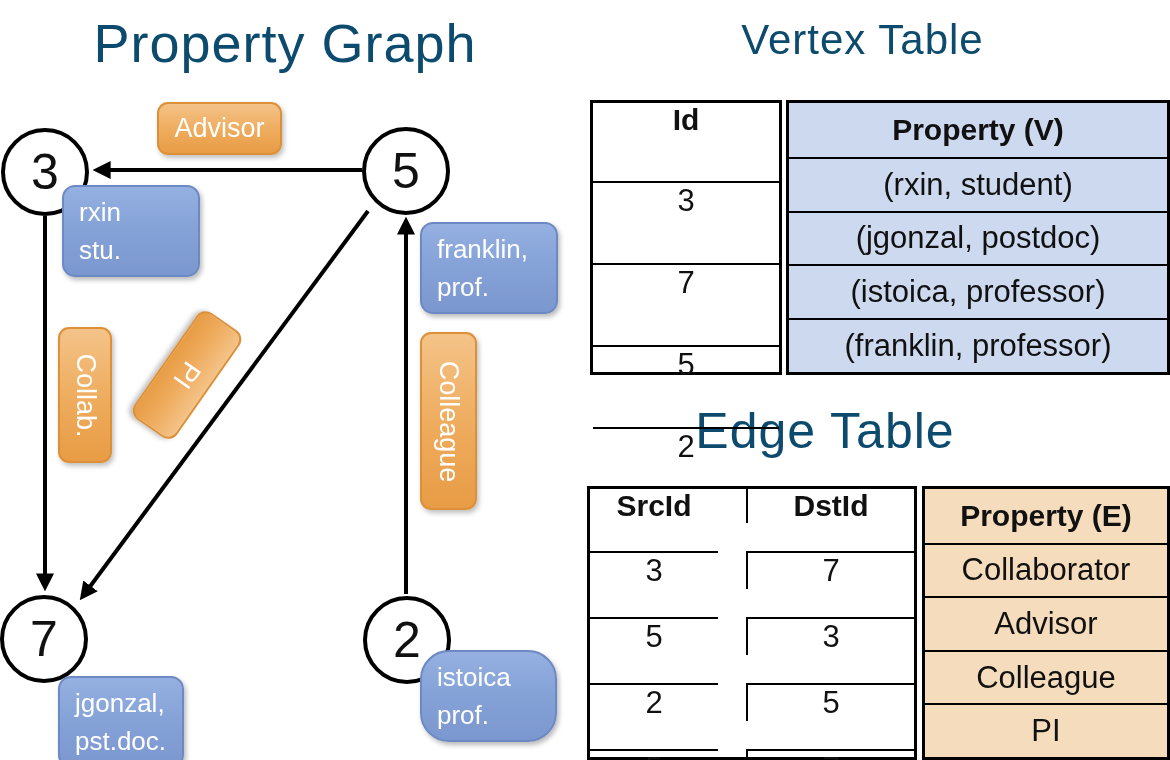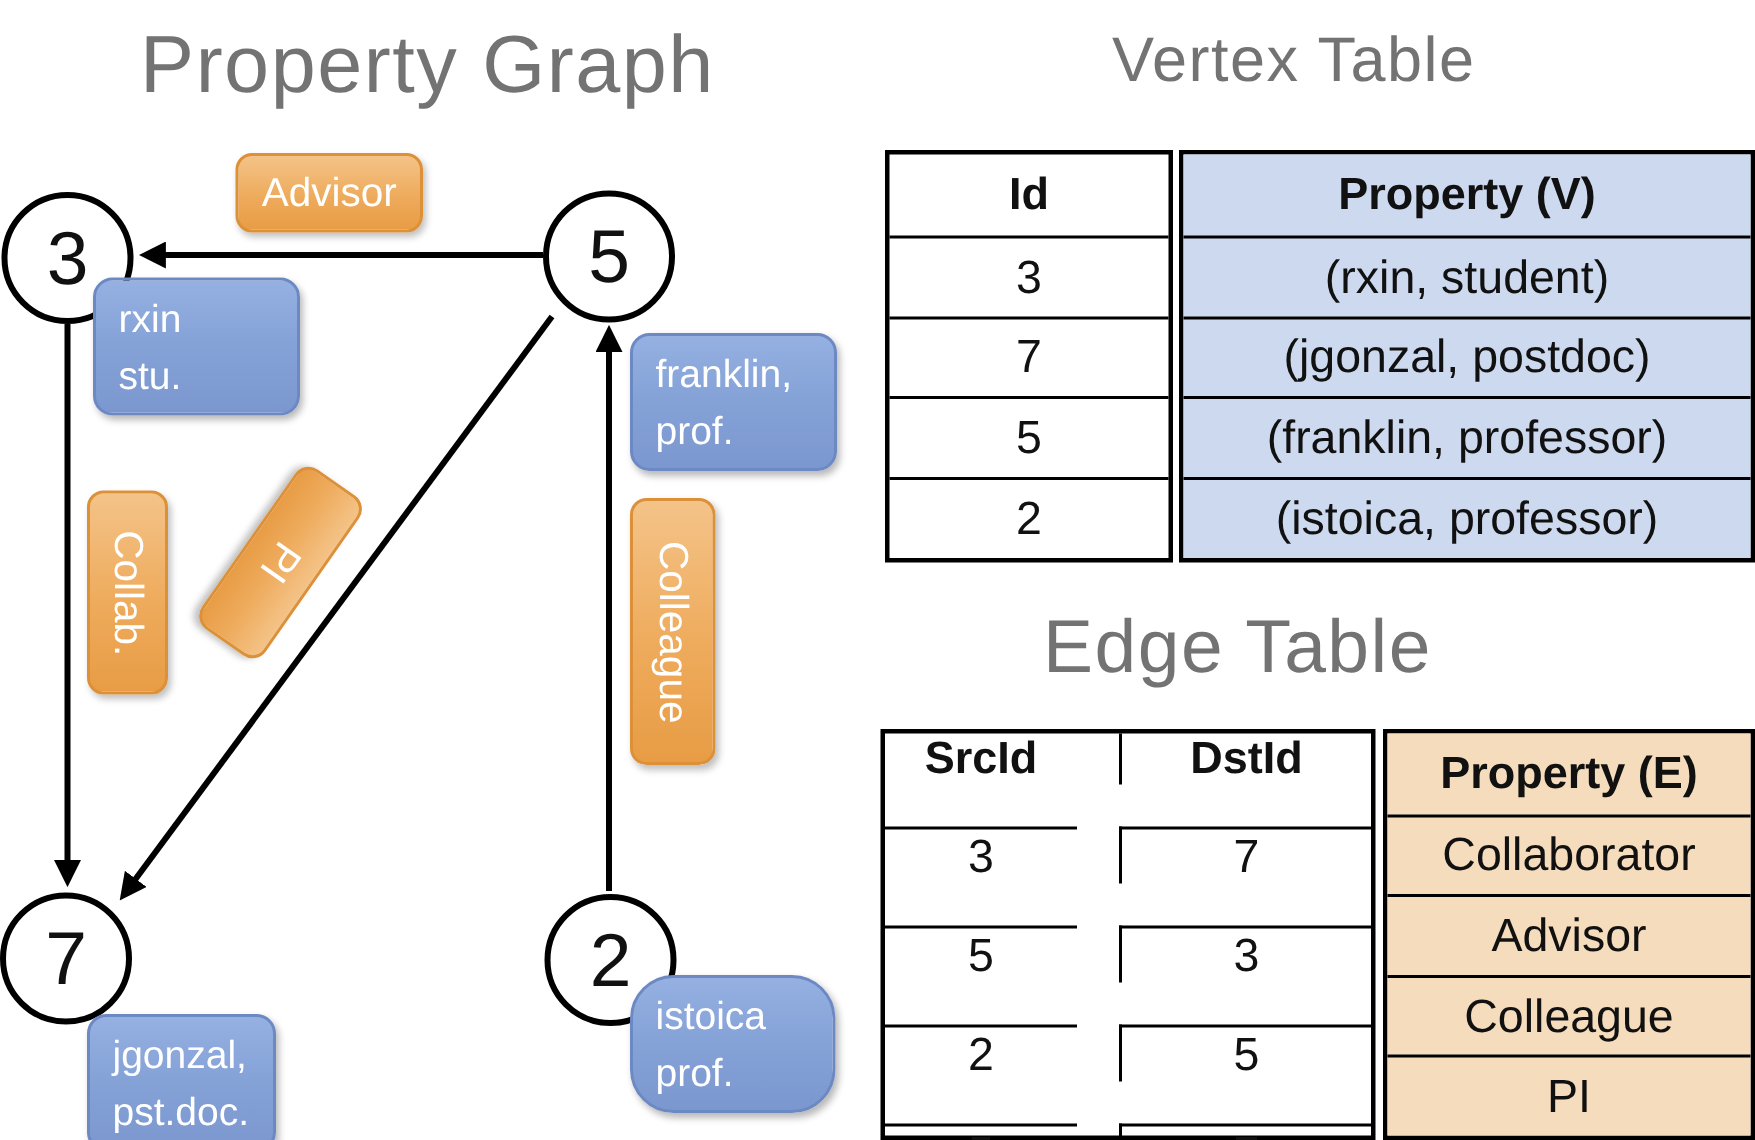--- a/index.html
+++ b/index.html
@@ -1,20 +1,20 @@
 <!DOCTYPE html>
 <html><head>
 <meta charset="utf-8">
 <style>
   html,body{margin:0;padding:0;background:#fff;}
   #canvas{position:relative;width:1170px;height:760px;background:#fff;overflow:hidden;
           font-family:"Liberation Sans",sans-serif;color:#141414;}
 
   .big-title{position:absolute;text-align:center;font-size:54px;font-weight:300;
-             letter-spacing:1px;color:#737373;white-space:nowrap;}
+             letter-spacing:1px;color:#0c4a6e;white-space:nowrap;}
 
   
   .node{position:absolute;width:88px;height:88px;border:4px solid #000;border-radius:50%;
         background:#fff;box-sizing:border-box;display:flex;align-items:center;justify-content:center;
         font-size:50px;font-weight:300;color:#111;z-index:3;}
 
   
   .vbox{position:absolute;border:2px solid #6d89c3;border-radius:13px;box-sizing:border-box;
         background:linear-gradient(180deg,#95b0e1 0%,#86a3d8 45%,#7ب97cf 100%);
         background:linear-gradient(180deg,#95b0e1 0%,#86a3d8 45%,#7b97cf 100%);
@@ -101,34 +101,34 @@
   </div>
   <div class="vbox" style="left:58px;top:676px;width:126px;height:92px;">
     <div>jgonzal,</div>
     <div>pst.doc.</div>
   </div>
   <div class="vbox" style="left:420px;top:650px;width:137px;height:92px;border-radius:29px;">
     <div>istoica</div>
     <div>prof.</div>
   </div>
 
-  <div class="tbl" style="left:590px;top:100px;width:192px;height:275px;">
+  <div class="tbl" style="left:590px;top:100px;width:192px;height:275px;gap:44px;">
     <div class="cell hdr first">Id</div>
     <div class="cell">3</div>
     <div class="cell">7</div>
     <div class="cell">5</div>
     <div class="cell">2</div>
   </div>
 
   <div class="tbl" style="left:786px;top:100px;width:384px;height:275px;">
     <div class="cell hdr vfill first">Property (V)</div>
     <div class="cell vfill">(rxin, student)</div>
     <div class="cell vfill">(jgonzal, postdoc)</div>
+    <div class="cell vfill">(istoica, professor)</div>
     <div class="cell vfill">(franklin, professor)</div>
-    <div class="cell vfill">(istoica, professor)</div>
   </div>
 
   <div class="tbl tbl2" style="left:587px;top:486px;width:330px;height:274px;gap:28px;">
     <div class="cell hdr first">SrcId</div>
     <div class="cell hdr first c2">DstId</div>
     <div class="cell">3</div>
     <div class="cell c2">7</div>
     <div class="cell">5</div>
     <div class="cell c2">3</div>
     <div class="cell">2</div>

